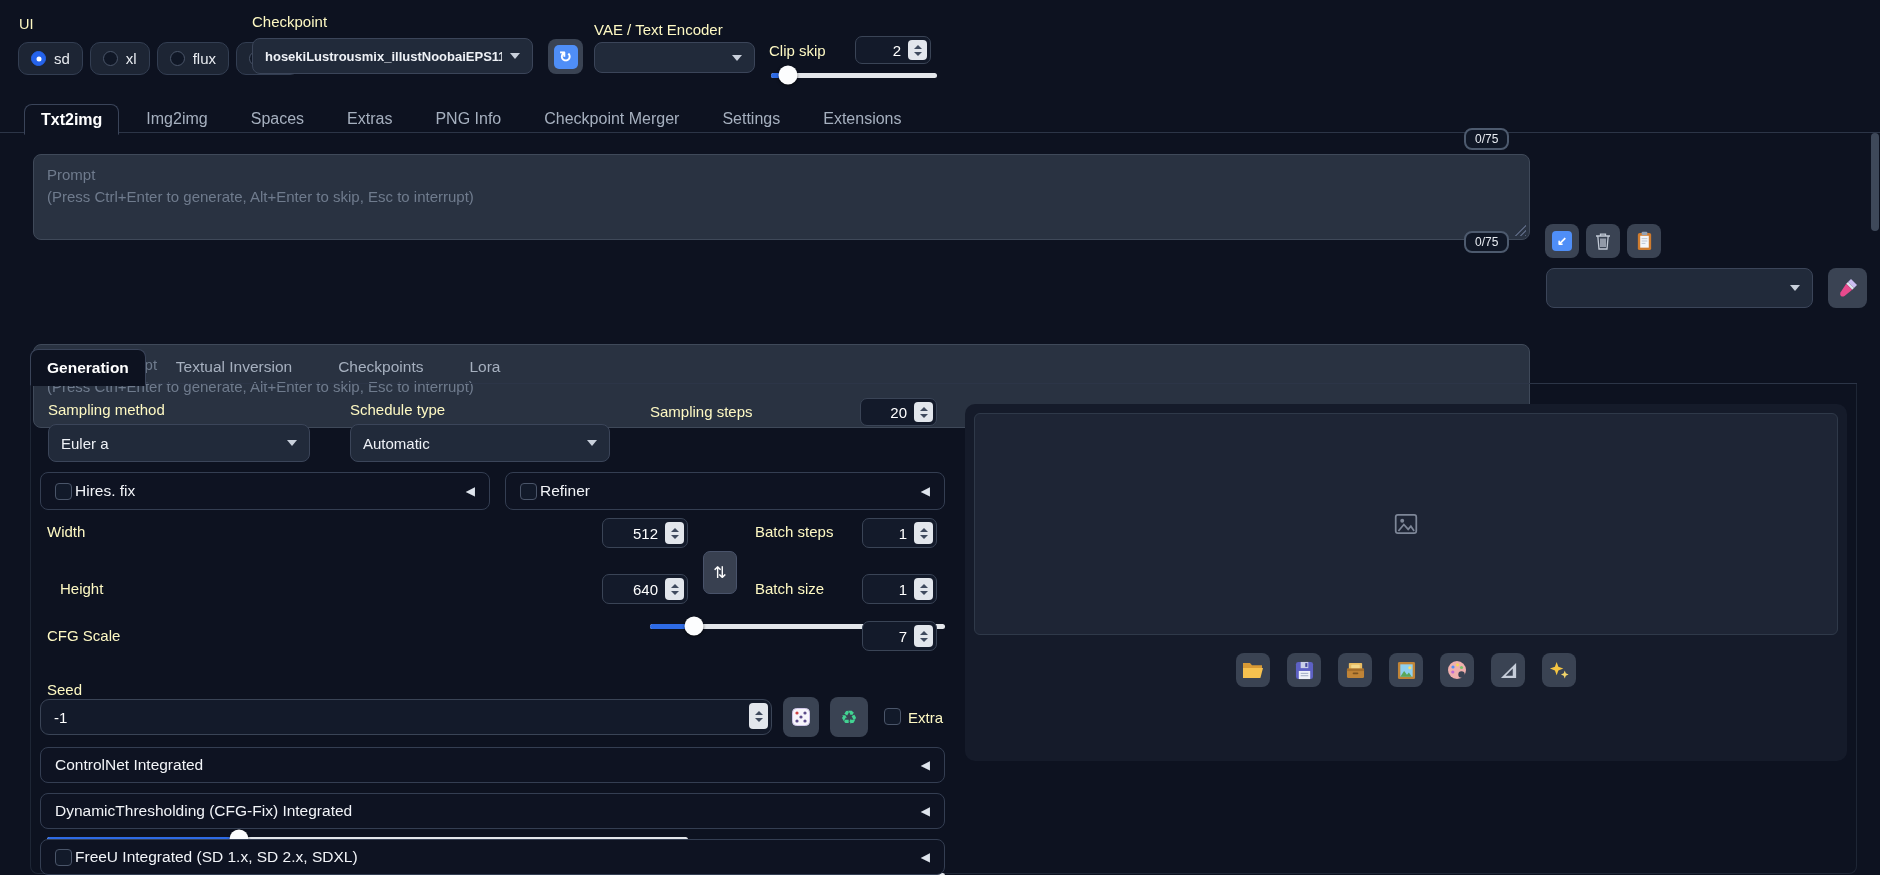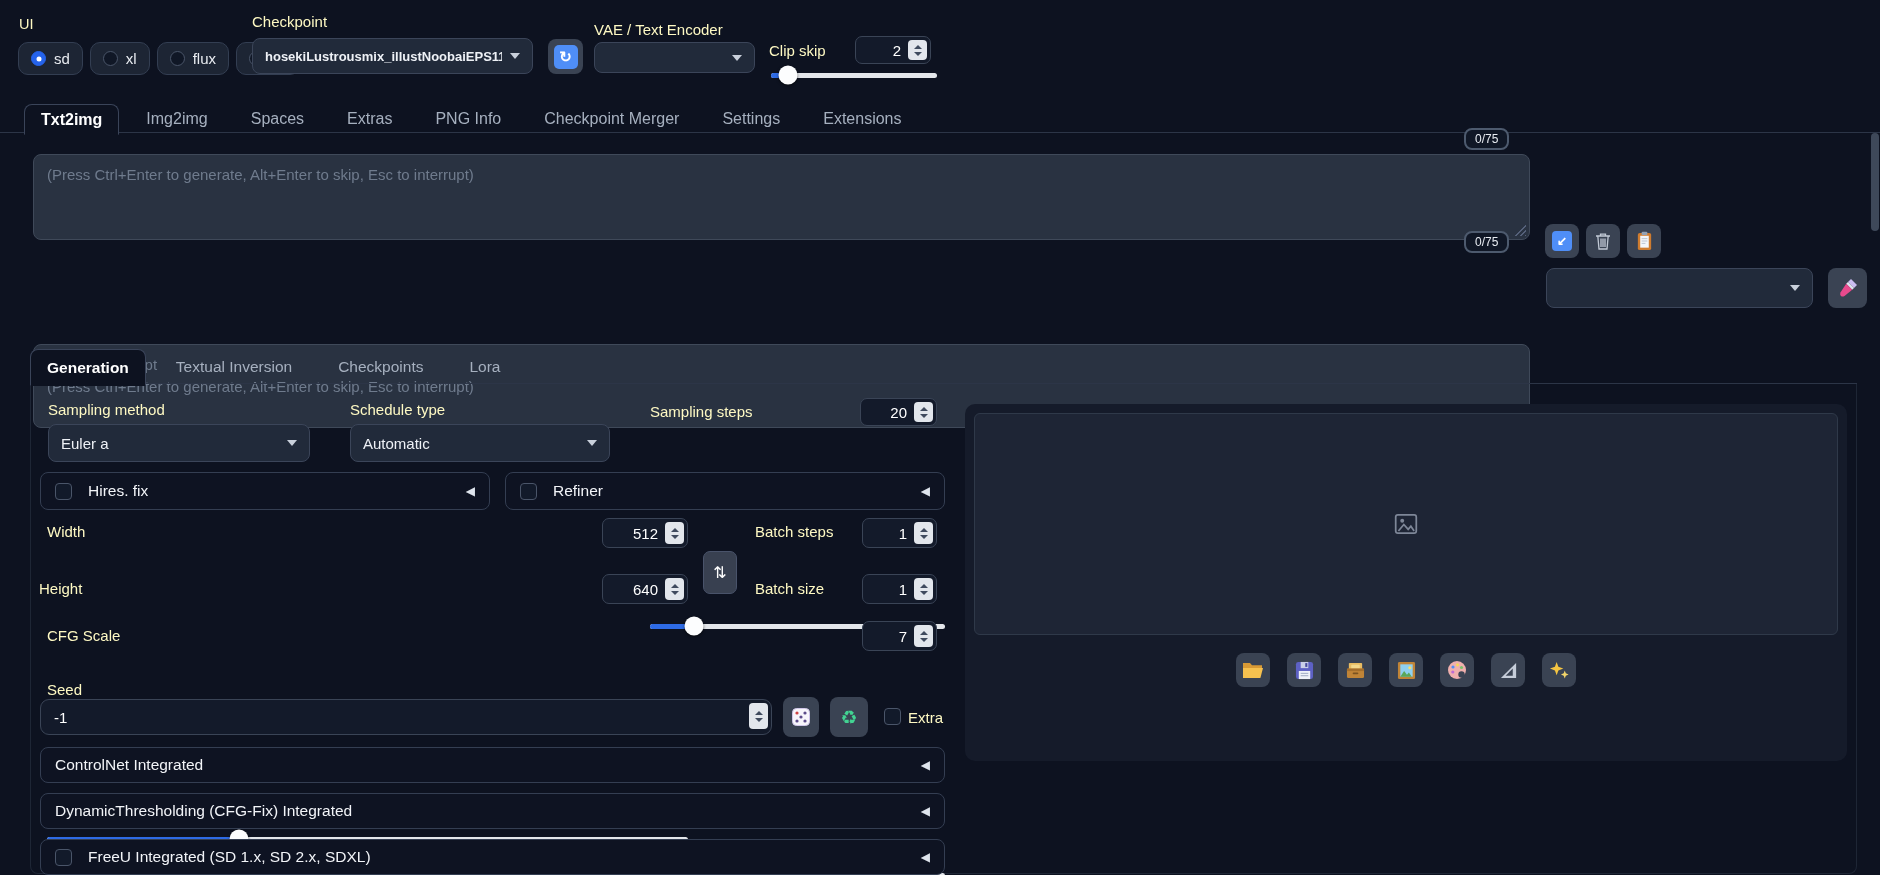--- a/index.html
+++ b/index.html
@@ -31,21 +31,21 @@
   .tab { line-height:29px; padding:0 16px; font-size:16px; color:#a6b0bf; cursor:pointer; white-space:nowrap; }
   .tab.active { color:#fff; font-weight:bold; background:#0d1220; border:1px solid #3a4459; border-bottom-color:#0d1220; border-radius:8px 8px 0 0; position:relative; z-index:2; }
   .underline { background:#2c3547; height:1px; }
 
   .textarea { background:#293241; border:1px solid #3f4959; border-radius:8px; position:relative; cursor:text; }
   .textarea .ph { padding:9px 13px; color:#6f7b8d; font-size:15px; line-height:22px; }
   .rz { position:absolute; right:3px; bottom:3px; width:12px; height:12px; clip-path:polygon(100% 0,100% 100%,0 100%); background:repeating-linear-gradient(135deg, transparent 0 2px, #55617a 2px 3.5px); cursor:nwse-resize; }
   .badge { position:absolute; background:#101726; border:2px solid #4d5a6e; border-radius:8px; padding:2px 9px; font-size:12px; color:#e8ecf2; z-index:3; }
 
   .btn-sq { width:34px; height:34px; background:#3a4353; border-radius:8px; display:flex; align-items:center; justify-content:center; cursor:pointer; flex:none; }
-  .accordion { background:#0e1322; border:1px solid #343e52; border-radius:8px; height:36px; display:flex; align-items:center; gap:16px; padding:4px 14px; font-size:15.5px; color:#f2f4f8; cursor:pointer; }
+  .accordion { background:#0e1322; border:1px solid #343e52; border-radius:8px; height:36px; display:flex; align-items:center; gap:3px; padding:4px 14px; font-size:15.5px; color:#f2f4f8; cursor:pointer; }
   .accordion .arr { margin-left:auto; font-size:12px; color:#dfe5ee; }
   .checkbox { width:17px; height:17px; background:#121a2a; border:1px solid #4a5569; border-radius:4px; flex:none; cursor:pointer; }
   .gen-btn { background:linear-gradient(180deg,#f8821a,#ee6910); border-radius:8px; display:flex; align-items:center; justify-content:center; color:#fff; font-weight:bold; font-size:17px; cursor:pointer; }
 </style>
 </head>
 <body>
 
 <div id="app">
 
   <div class="abs blk-label" style="left:19px; top:16px; font-size:14.5px;">UI</div>
@@ -105,20 +105,21 @@
     <div class="tab">Extras</div>
     <div class="tab">PNG Info</div>
     <div class="tab">Checkpoint Merger</div>
     <div class="tab">Settings</div>
     <div class="tab">Extensions</div>
   </div>
 
   <div class="badge" style="left:1464px; top:128px;">0/75</div>
   <div class="abs textarea" style="left:33px; top:136px; width:1497px; height:86px;">
     <div class="ph">
+      <div>Prompt</div>
       <div>(Press Ctrl+Enter to generate, Alt+Enter to skip, Esc to interrupt)</div>
     </div>
     <span class="rz"></span>
   </div>
 
   <div class="badge" style="left:1464px; top:231px;">0/75</div>
   <div class="abs textarea" style="left:33px; top:240px; width:1497px; height:84px;">
     <div class="ph">
       <div>Negative prompt</div>
       <div>(Press Ctrl+Enter to generate, Alt+Enter to skip, Esc to interrupt)</div>
@@ -210,21 +211,21 @@
         <span class="up"></span>
         <span class="dn"></span>
       </span>
   </div>
   <div class="abs slider" style="left:47px; top:552px; width:641px;">
     <span class="track"></span>
     <span class="fill" style="width: 23%;"></span>
     <span class="knob" style="left: 23%;"></span>
   </div>
 
-  <div class="abs blk-label" style="left:39px; top:580px;">Height</div>
+  <div class="abs blk-label" style="left:60px; top:580px;">Height</div>
   <div class="abs num-input" style="left:602px; top:574px; width:86px; height:30px;">
     <span class="val">640</span>
     <span class="spin">
         <span class="up"></span>
         <span class="dn"></span>
       </span>
   </div>
   <div class="abs slider" style="left:47px; top:606px; width:641px;">
     <span class="track"></span>
     <span class="fill" style="width: 30%;"></span>

